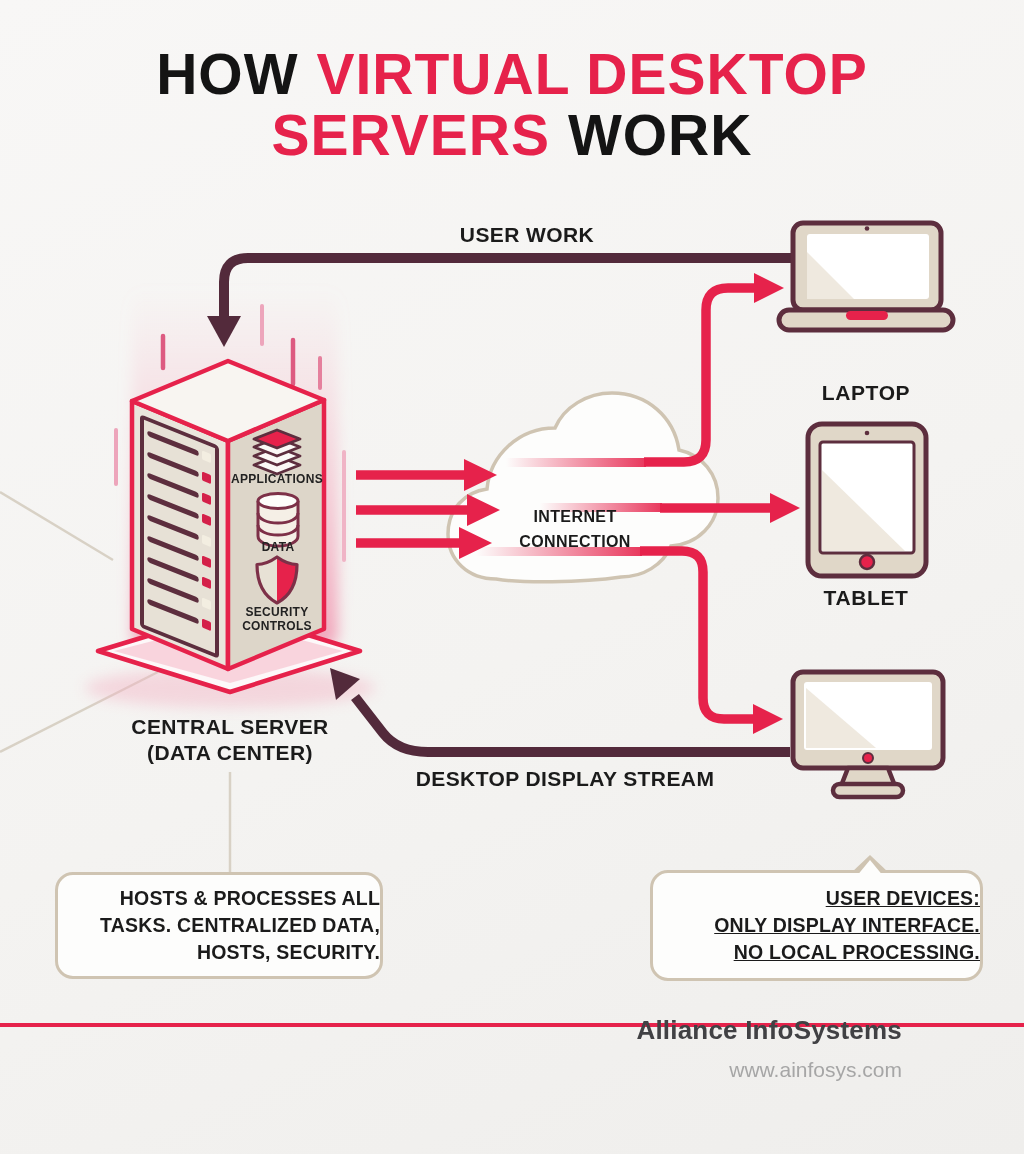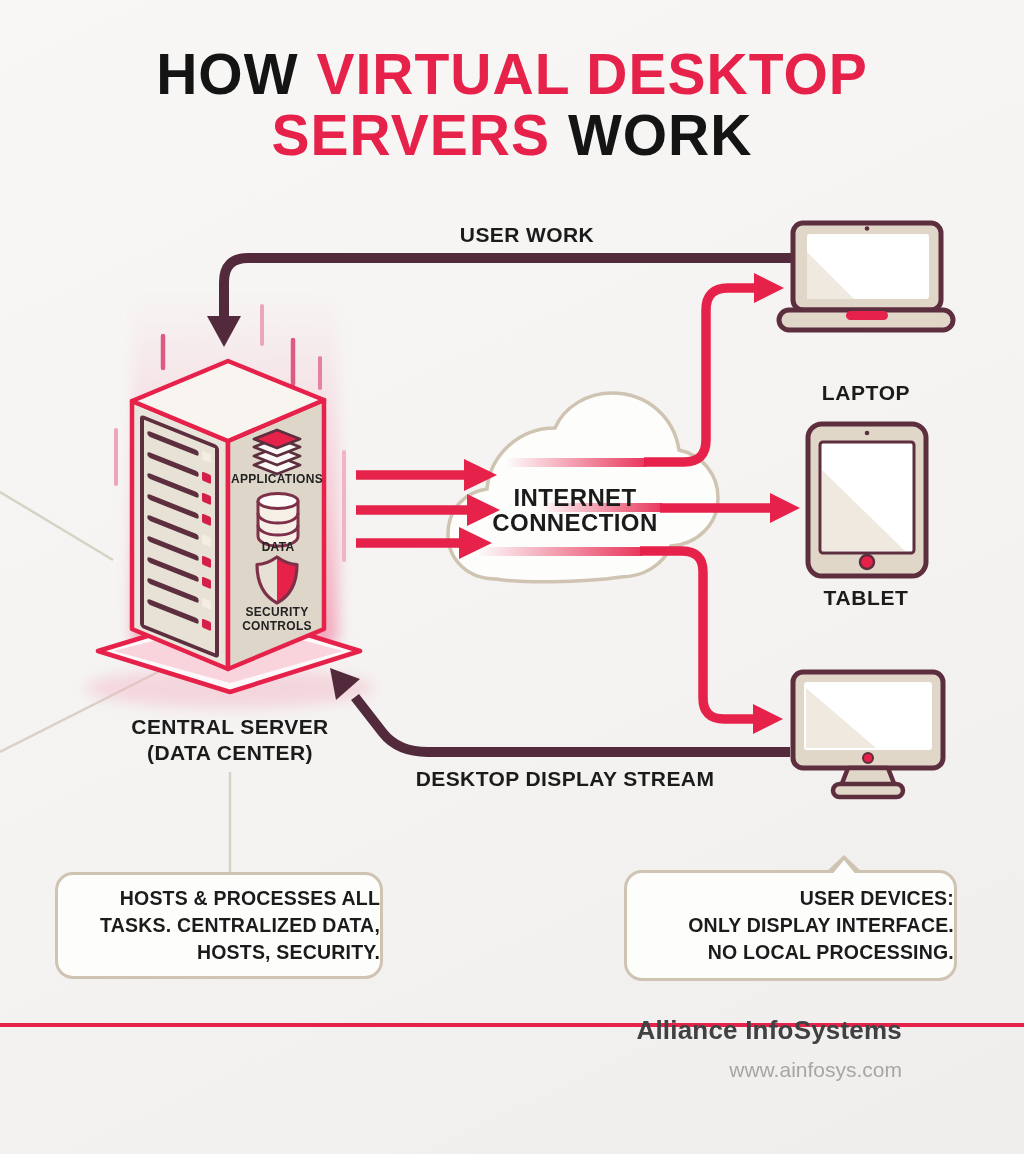--- a/index.html
+++ b/index.html
@@ -18,21 +18,21 @@
   .device-label{font-size:21px;letter-spacing:.6px;}
   .comp-label{font-size:12px;letter-spacing:.3px;line-height:14px;color:#222;}
   .two-line{line-height:26px;font-size:21px;}
   .callout{
     position:absolute;background:#fdfdfc;border:3px solid #cfc4b2;border-radius:18px;
     z-index:3;display:flex;flex-direction:column;justify-content:center;
     font-weight:bold;font-size:19.5px;line-height:27px;text-align:right;color:#1b1b1b;
     letter-spacing:.2px;
   }
   .callout-left{left:55px;top:872px;width:322px;height:101px;}
-  .callout-right{left:624px;top:870px;width:327px;height:105px;}
+  .callout-right{left:650px;top:870px;width:327px;height:105px;text-decoration:underline;}
   .pointer-outer{position:absolute;top:-18px;left:198px;width:0;height:0;
     border-left:19px solid transparent;border-right:19px solid transparent;
     border-bottom:18px solid #cfc4b2;}
   .pointer-inner{position:absolute;top:-13px;left:203px;width:0;height:0;
     border-left:14px solid transparent;border-right:14px solid transparent;
     border-bottom:17px solid #fdfdfc;}
   .divider{position:absolute;left:0;top:1023px;width:1024px;height:4px;background:#e6224b;z-index:3;}
   .footer{position:absolute;top:1015px;left:502px;width:400px;text-align:right;z-index:3;}
   .footer .company{font-weight:bold;font-size:26px;color:#414144;letter-spacing:.2px;}
   .footer .website{font-size:21px;color:#a6a6a6;margin-top:12px;}
@@ -219,21 +219,21 @@
       <span class="accent">VIRTUAL DESKTOP</span>
     </div>
     <div class="line">
       <span class="accent">SERVERS</span>
       <span>WORK</span>
     </div>
   </div>
 
   <div class="lbl flow-label" style="left:427px;top:223px;width:200px;">USER WORK</div>
 
-  <div class="lbl two-line" style="left:465px;top:485px;width:220px;line-height:25px;font-size:24px;">
+  <div class="lbl two-line" style="left:465px;top:504px;width:220px;line-height:25px;font-size:16px;">
     <div>INTERNET</div>
     <div>CONNECTION</div>
   </div>
 
   <div class="lbl comp-label" style="left:217px;top:472px;width:120px;">APPLICATIONS</div>
   <div class="lbl comp-label" style="left:228px;top:540px;width:100px;">DATA</div>
   <div class="lbl comp-label" style="left:227px;top:605px;width:100px;">SECURITY CONTROLS</div>
 
   <div class="lbl flow-label" style="left:365px;top:767px;width:400px;">DESKTOP DISPLAY STREAM</div>
 

